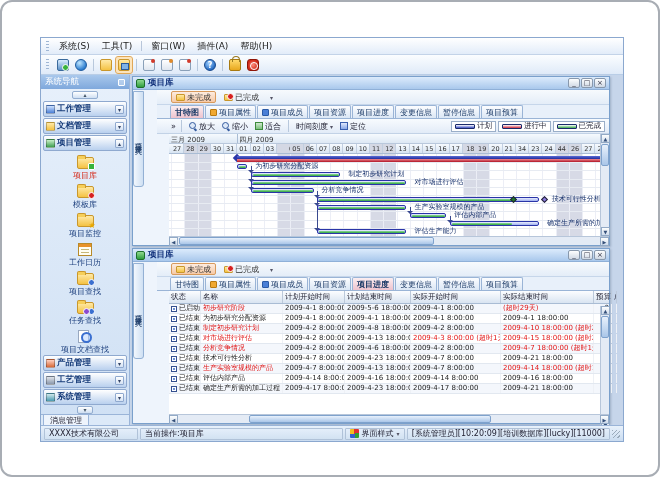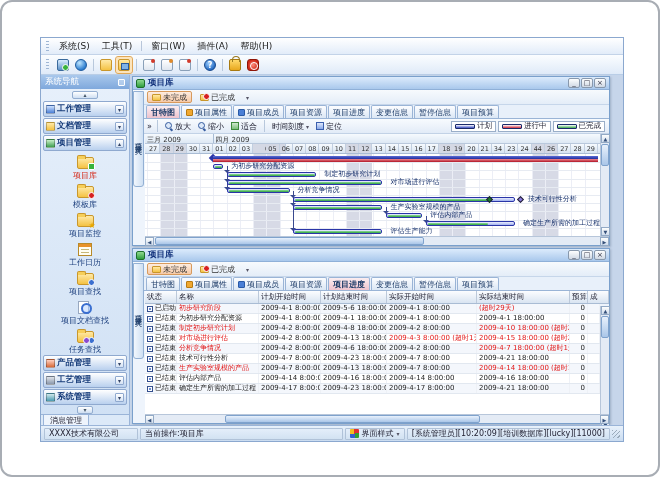--- a/index.html
+++ b/index.html
@@ -92,21 +92,21 @@
   
   .mdi { flex:1; position:relative; background:#c6d5ea; }
   .child { position:absolute; left:2px; right:13px; border:1px solid #7aa0cc; background:#eef4fc;
            box-shadow:1px 1px 2px rgba(40,60,90,.25); }
   .wtitle { height:13px; background:linear-gradient(#dcebfc,#a9c8ec); display:flex; align-items:center;
             gap:3px; padding:0 3px; border-bottom:1px solid #8fb0d8; }
   .wicon { width:9px; height:9px; background:linear-gradient(#8fd98f,#2f9e3f); border:1px solid #1c6f2b; border-radius:2px; }
   .wtext { font-size:8.5px; font-weight:bold; color:#10307a; flex:1; }
   .wbtn { width:12px; height:10px; background:linear-gradient(#fdfefe,#cfd8e4); border:1px solid #8898ac;
           border-radius:2px; font-size:7px; line-height:8px; text-align:center; color:#334; margin-left:1px; }
-  .wbody { position:relative; }
+  .wbody { position:relative;padding-left:24px; }
   .vtab { position:absolute; left:0; top:1px; width:11px; height:96px; background:linear-gradient(90deg,#f2f7fd,#cfe0f3);
           border:1px solid #93b0d4; border-radius:0 0 3px 3px; writing-mode:vertical-rl; font-size:7.5px;
           color:#1b3a67; text-align:center; letter-spacing:1px; z-index:5; }
   .filterrow { height:15px; display:flex; align-items:center; gap:3px; padding:1px 2px 1px 14px;
                background:linear-gradient(#f7fafd,#e4edf8); border-bottom:1px solid #c6d6ea; }
   .fbtn { height:12px; display:flex; align-items:center; gap:2px; padding:0 4px; font-size:8px; color:#333;
           border:1px solid transparent; border-radius:2px; }
   .fbtn.sel { background:linear-gradient(#fdece0,#f6c9a6); border-color:#d89a5c; }
   .ffold { width:9px; height:7px; background:linear-gradient(#ffe9a6,#f4c243); border:1px solid #c9972c;
            border-radius:1px; position:relative; }
@@ -313,32 +313,32 @@
               <div class="side-item">
                 <div>
                   <div class="fold">
                     <div class="bdg user"></div>
                   </div>
                 </div>
                 <div class="lbl">项目查找</div>
               </div>
               <div class="side-item">
                 <div>
-                  <div class="mag"></div>
-                </div>
-                <div class="lbl">项目文档查找</div>
-              </div>
-              <div class="side-item">
-                <div>
                   <div class="fold">
                     <div class="bdg user"></div>
                     <div class="bdg user2"></div>
                   </div>
                 </div>
                 <div class="lbl">任务查找</div>
+              </div>
+              <div class="side-item">
+                <div>
+                  <div class="mag"></div>
+                </div>
+                <div class="lbl">项目文档查找</div>
               </div>
             </div>
             <div class="side-group">
               <div class="gi gi-product"></div>
               <div class="glbl">产品管理</div>
               <div class="chev">▾</div>
             </div>
             <div class="side-group">
               <div class="gi gi-craft"></div>
               <div class="glbl">工艺管理</div>

